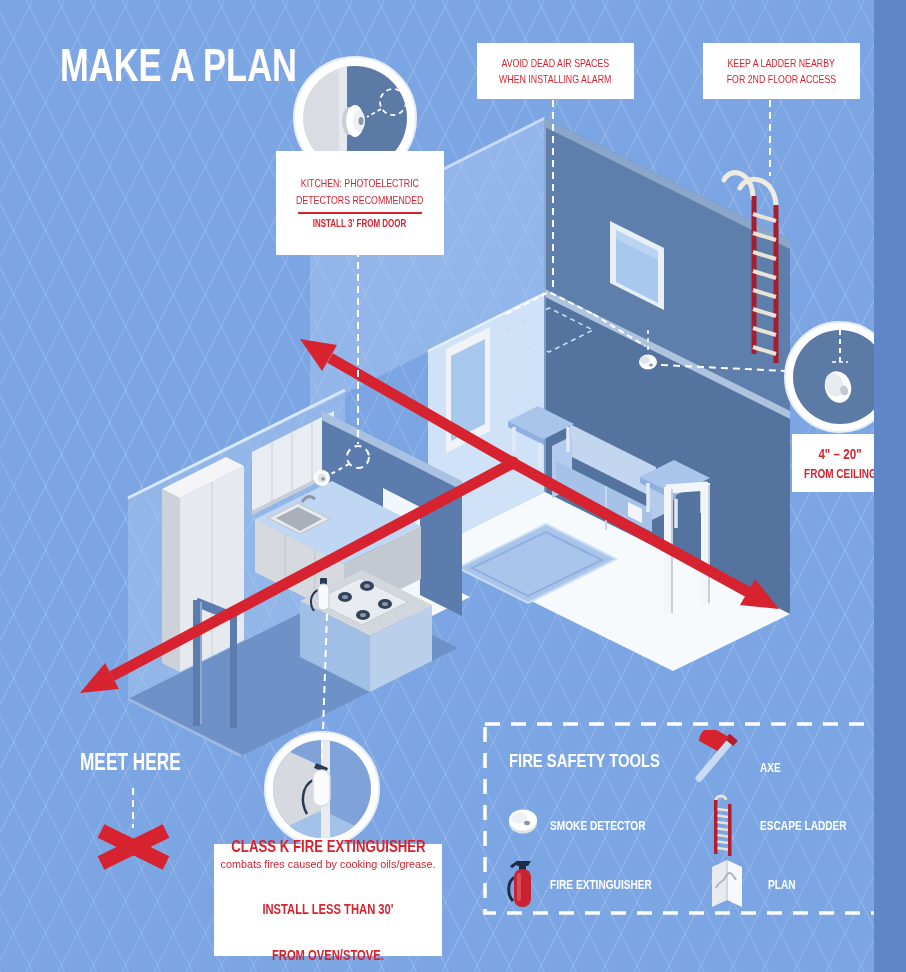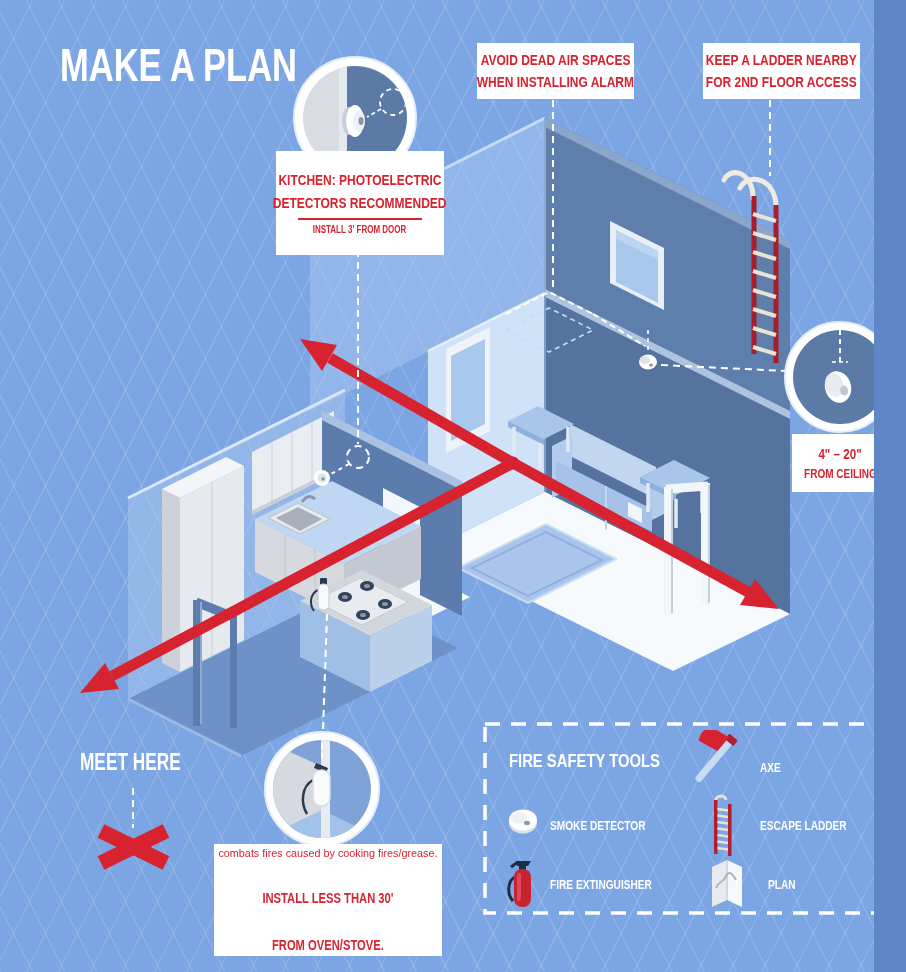--- a/index.html
+++ b/index.html
@@ -12,21 +12,21 @@
       repeating-linear-gradient(63.43deg, rgba(255,255,255,0.13) 0 1.5px, transparent 1.5px 28.6px);
   }
   .art{position:absolute;left:0;top:0;}
   .abs{position:absolute;}
   .cn{display:inline-block;transform:scaleX(.8);transform-origin:50% 50%;white-space:nowrap;}
   .cnL{display:inline-block;transform:scaleX(.75);transform-origin:0 50%;white-space:nowrap;}
   .title{left:60px;top:38px;color:#fff;font-weight:700;font-size:46px;letter-spacing:0;}
   .meet{left:80px;top:749px;color:#fff;font-weight:700;font-size:23px;}
   .co{position:absolute;background:#fff;color:#D7232F;text-align:center;
       display:flex;flex-direction:column;justify-content:center;align-items:center;z-index:6;}
-  .co .ln{font-weight:700;font-size:15px;line-height:1.5;}
+  .co .ln{font-weight:400;font-size:11px;line-height:1.5;}
   .co-deadair{left:477px;top:43px;width:157px;height:56px;}
   .co-ladder{left:703px;top:43px;width:157px;height:56px;align-items:center;}
   .co-kitchen{left:276px;top:151px;width:168px;height:76px;padding:14px 0;}
   .co-kitchen .hr{width:124px;height:2px;background:#D7232F;margin:4px auto 3px;}
   .co-kitchen .note{font-weight:700;font-size:10px;line-height:1.4;}
   .co-ceiling{left:792px;top:434px;width:97px;height:58px;}
   .co-ceiling .ln1{font-weight:700;font-size:14.5px;line-height:1.5;}
   .co-ceiling .ln2{font-weight:700;font-size:12.5px;line-height:1.3;}
   .co-classk{left:214px;top:844px;width:228px;height:104px;padding:4px 0;}
   .co-classk .t{font-weight:700;font-size:16.5px;line-height:1.3;}
@@ -314,21 +314,22 @@
     <div class="hr"></div>
     <div class="note"><span class="cn">INSTALL 3' FROM DOOR</span></div>
   </div>
 
   <div class="co co-ceiling">
     <div class="ln1"><span class="cn">4" – 20"</span></div>
     <div class="ln2"><span class="cn">FROM CEILING</span></div>
   </div>
 
   <div class="co co-classk">
-    <div class="s">combats fires caused by cooking fires/grease.</div>
+    <div class="t"><span class="cn">CLASS K FIRE EXTINGUISHER</span></div>
+    <div class="s">combats fires caused by cooking oils/grease.</div>
     <div class="gap"></div>
     <div class="n"><span class="cn">INSTALL LESS THAN 30'</span></div>
     <div class="n"><span class="cn">FROM OVEN/STOVE.</span></div>
   </div>
 
   <div class="abs meet">
     <span class="cnL">MEET HERE</span>
   </div>
 
   <div class="legend">

